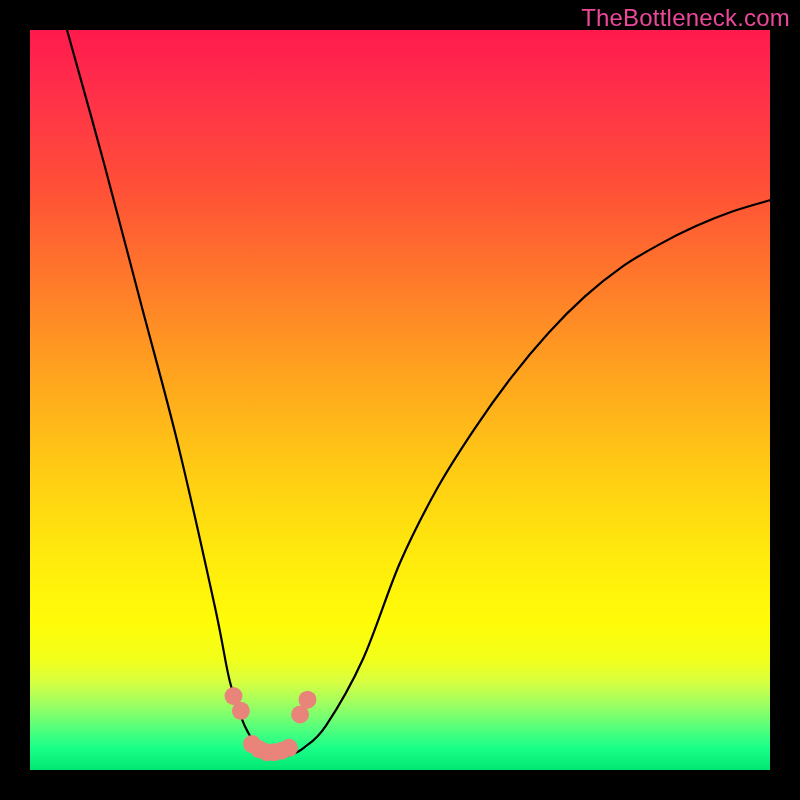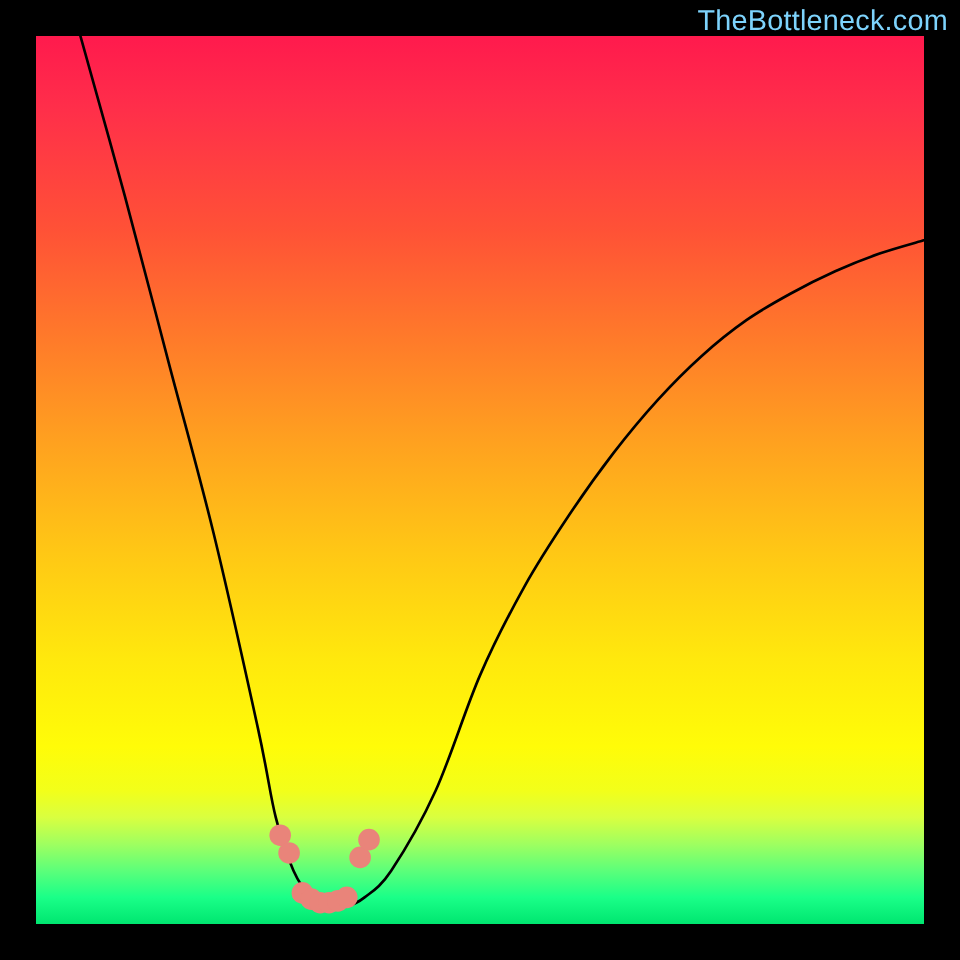--- a/index.html
+++ b/index.html
@@ -52,21 +52,21 @@
       #00e670 100%
     );
   }
   .watermark {
     position: absolute;
     top: 4px;
     right: 10px;
     font-family: Arial, Helvetica, sans-serif;
     font-size: 24px;
     font-weight: 500;
-    color: #7dd3fc;
+    color: #ec4899;
     letter-spacing: 0.2px;
   }
   svg.curve {
     position: absolute;
     left: 0;
     top: 0;
     width: 100%;
     height: 100%;
     overflow: visible;
   }

